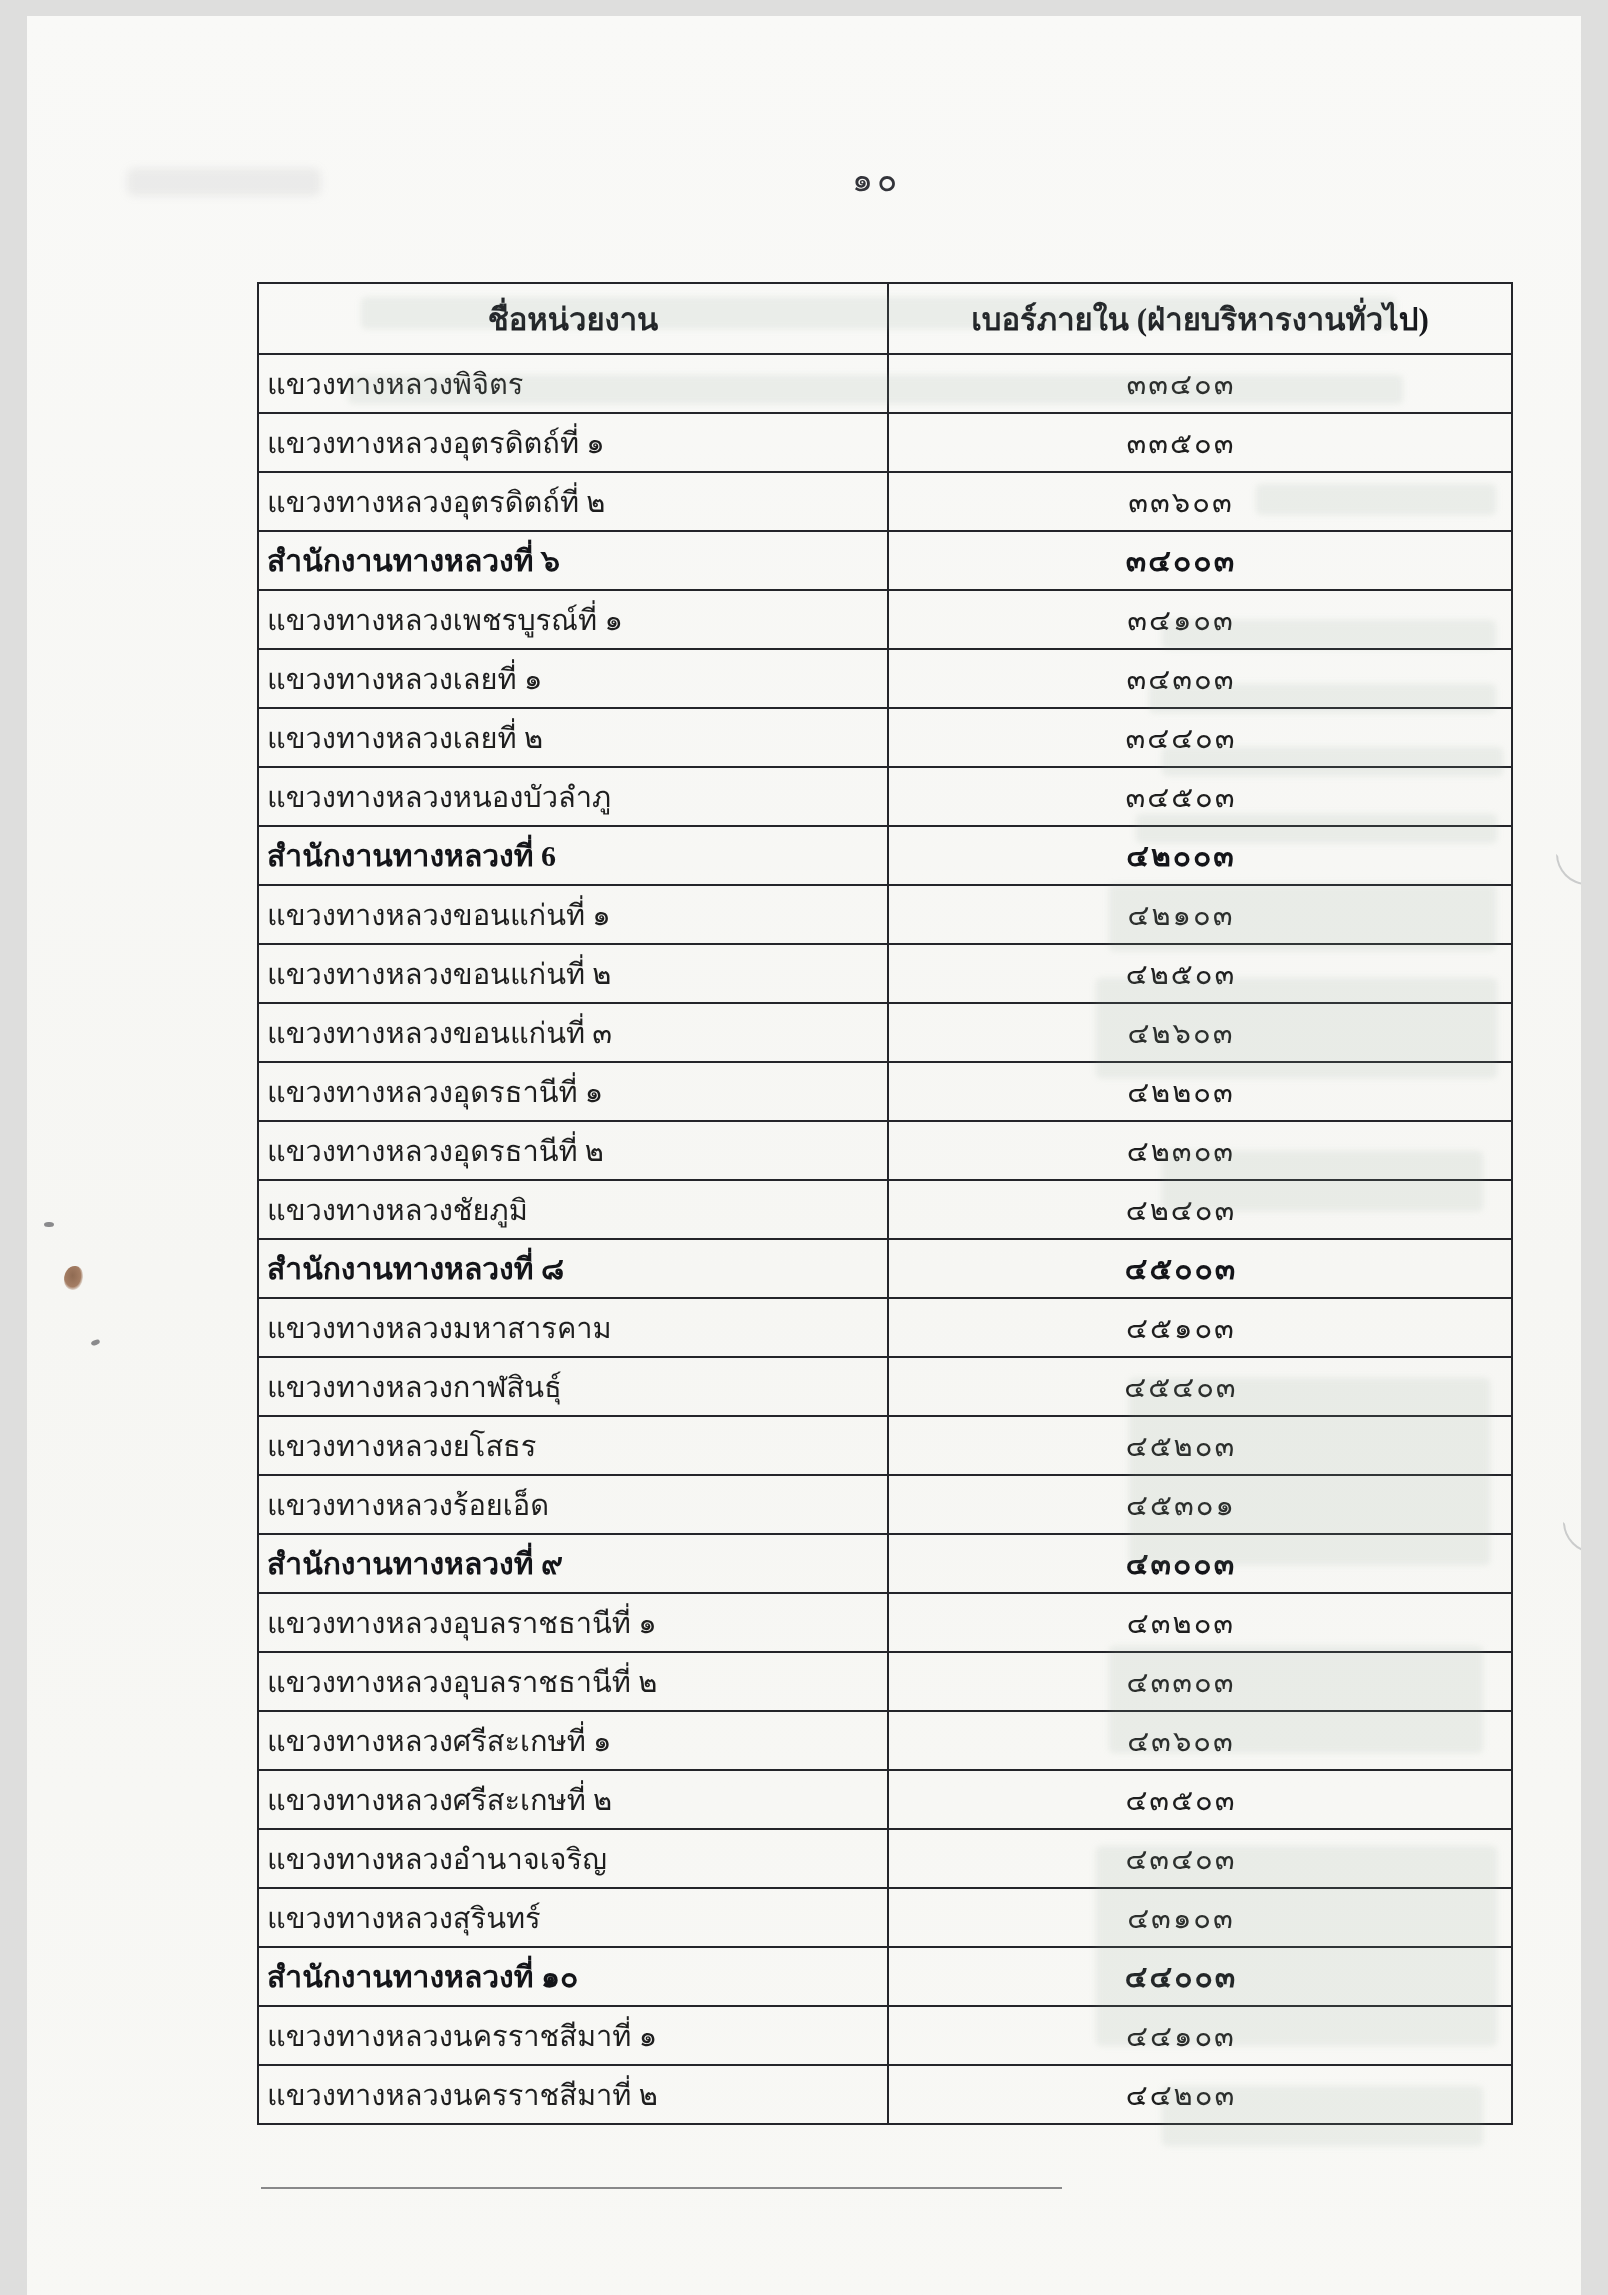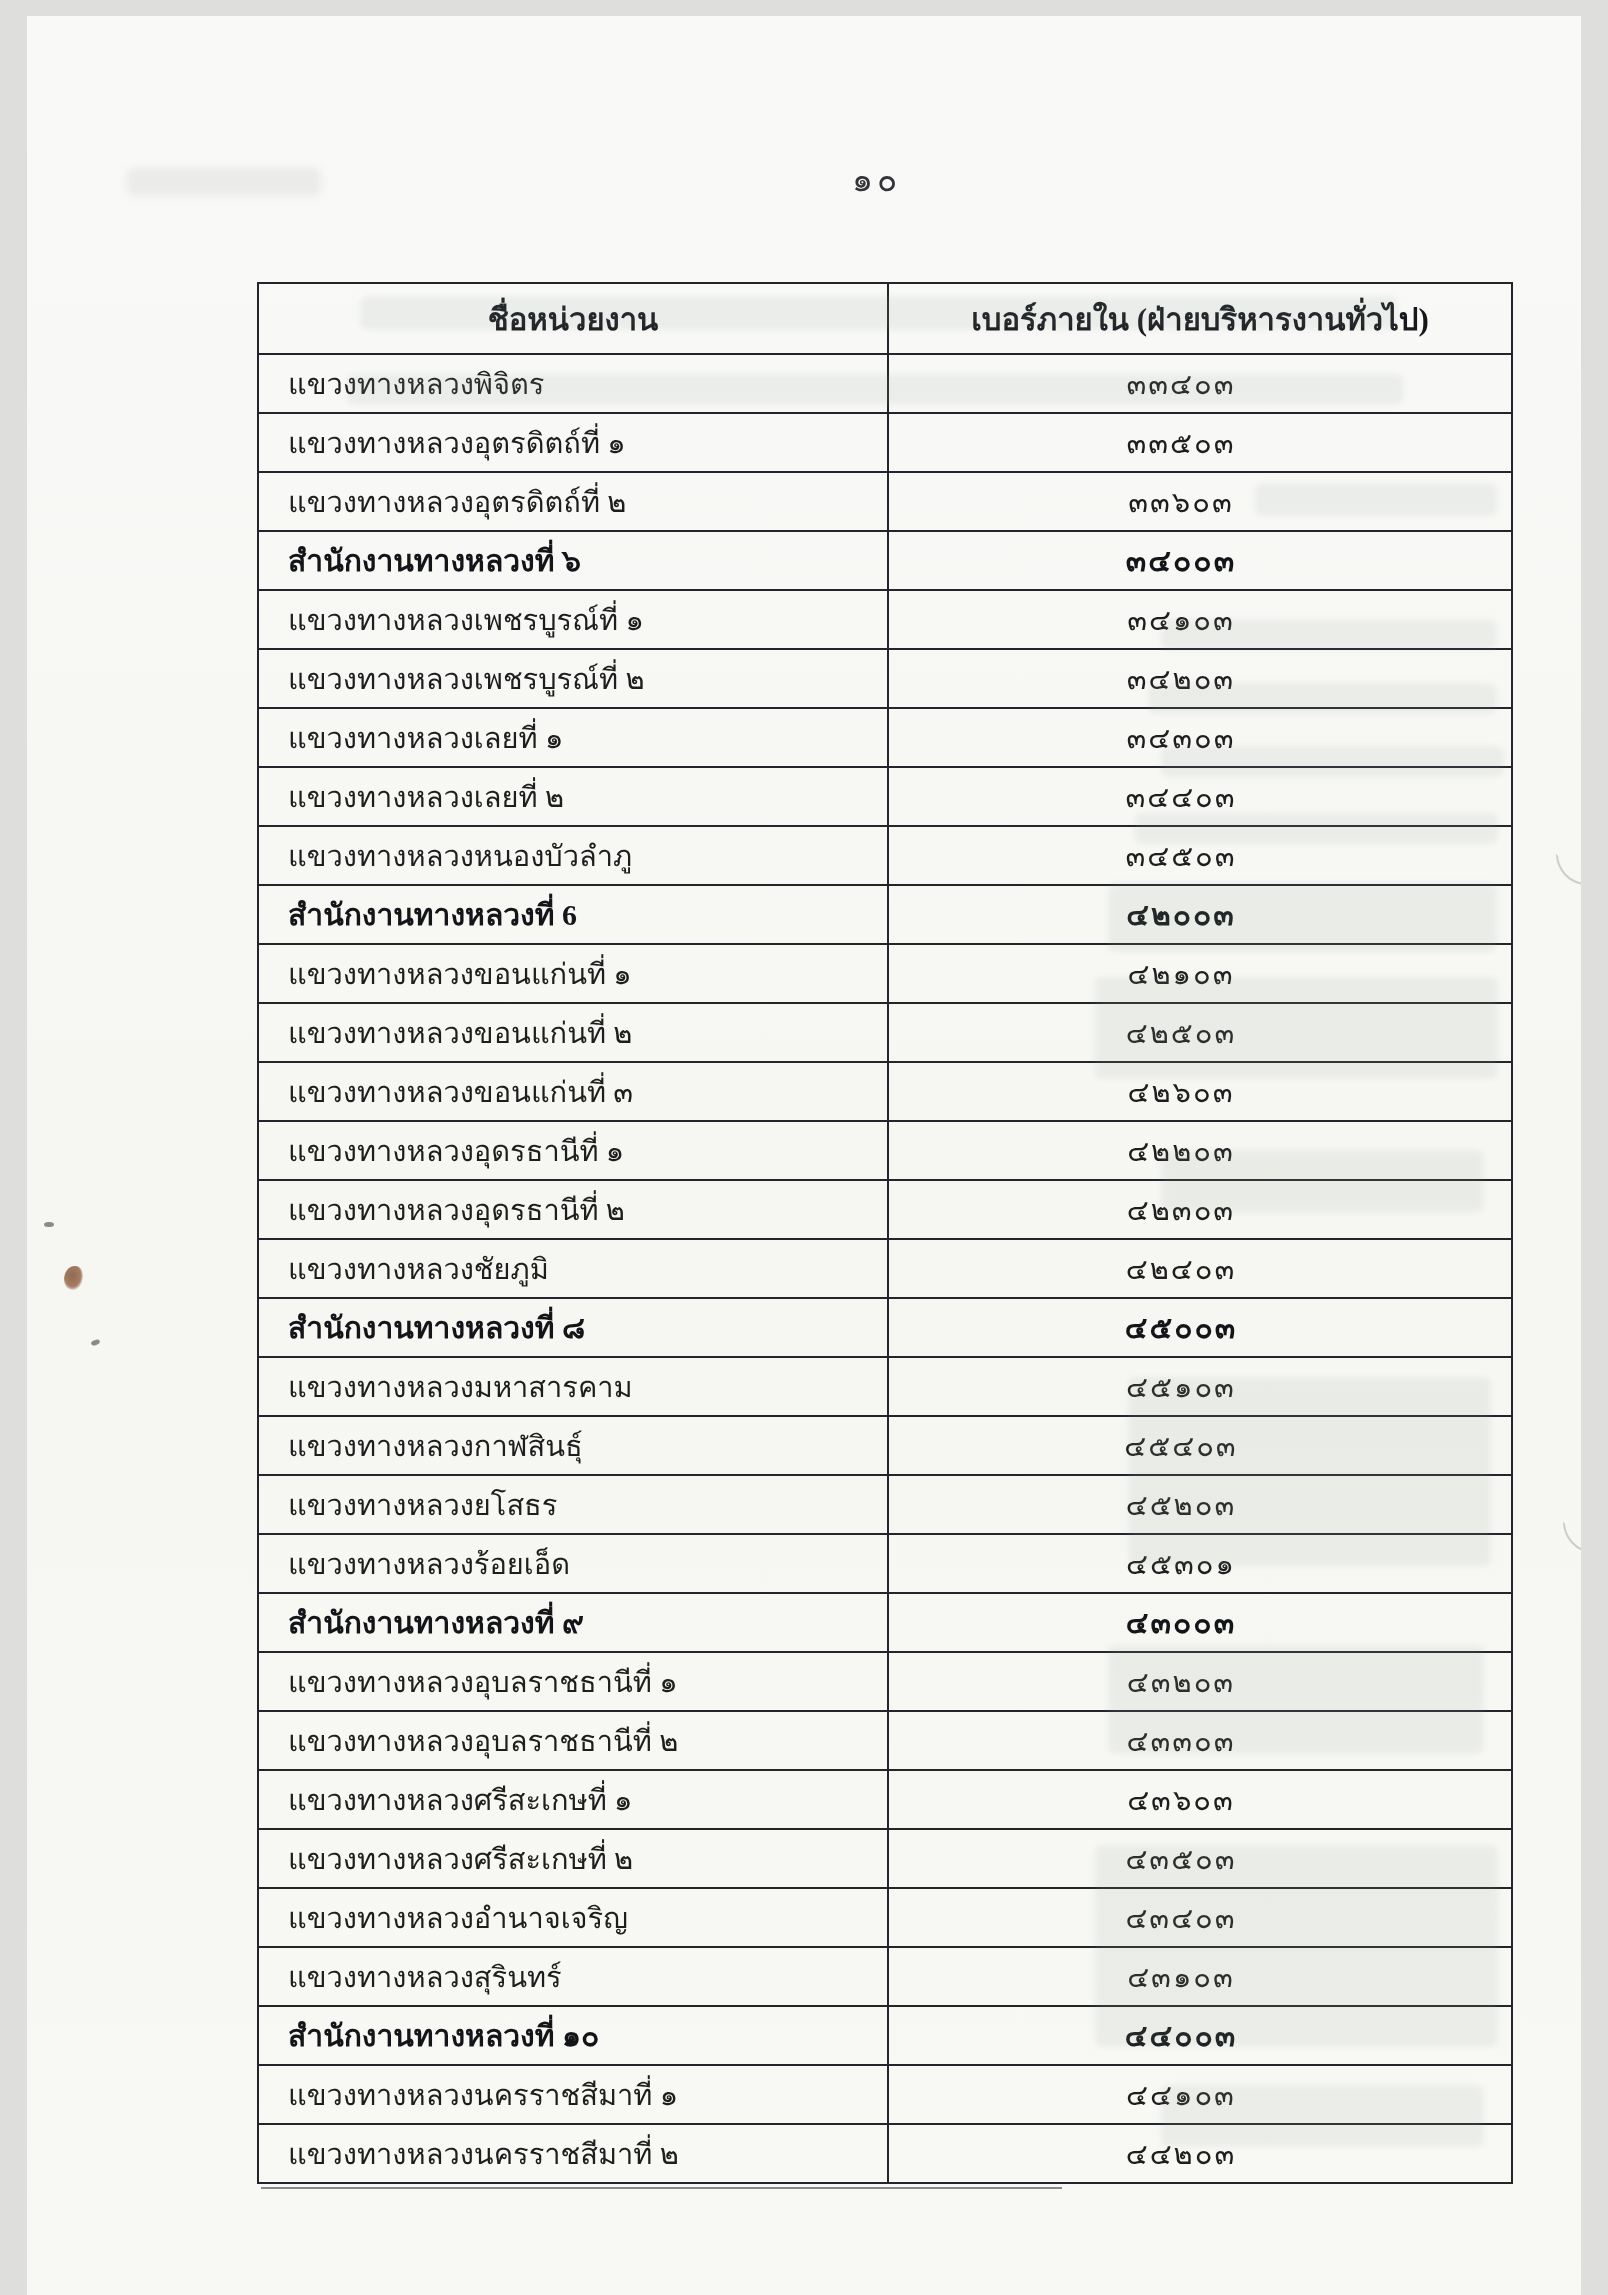--- a/index.html
+++ b/index.html
@@ -54,21 +54,21 @@
   thead th {
     height: 69px;
     text-align: center;
     font-weight: bold;
     font-size: 31px;
     border-bottom-width: 2.7px;
     color: #17181d;
   }
 
   tbody td { height: 57px; font-size: 29px; }
-  tbody td.name-cell  { text-align: left;  padding-left: 29px; }
+  tbody td.name-cell  { text-align: left;  padding-left: 8px; }
   tbody td.phone-cell { text-align: center; letter-spacing: 2px; padding-right: 38px; }
 
   tbody tr.bold td { font-weight: bold; font-size: 30px; color: #141519; }
 
   
   .artifact { position: absolute; pointer-events: none; }
   .ghost {
     background: rgba(140, 165, 145, 0.13);
     filter: blur(3.3px);
     border-radius: 5.3px;
@@ -131,24 +131,20 @@
           <td class="name-cell">แขวงทางหลวงอุตรดิตถ์ที่ ๒</td>
           <td class="phone-cell">๓๓๖๐๓</td>
         </tr>
         <tr class="row bold">
           <td class="name-cell">สำนักงานทางหลวงที่ ๖</td>
           <td class="phone-cell">๓๔๐๐๓</td>
         </tr>
         <tr class="row">
           <td class="name-cell">แขวงทางหลวงเพชรบูรณ์ที่ ๑</td>
           <td class="phone-cell">๓๔๑๐๓</td>
-        </tr>
-        <tr class="row">
-          <td class="name-cell">แขวงทางหลวงเพชรบูรณ์ที่ ๒</td>
-          <td class="phone-cell">๓๔๒๐๓</td>
         </tr>
         <tr class="row">
           <td class="name-cell">แขวงทางหลวงเลยที่ ๑</td>
           <td class="phone-cell">๓๔๓๐๓</td>
         </tr>
         <tr class="row">
           <td class="name-cell">แขวงทางหลวงเลยที่ ๒</td>
           <td class="phone-cell">๓๔๔๐๓</td>
         </tr>
         <tr class="row">

